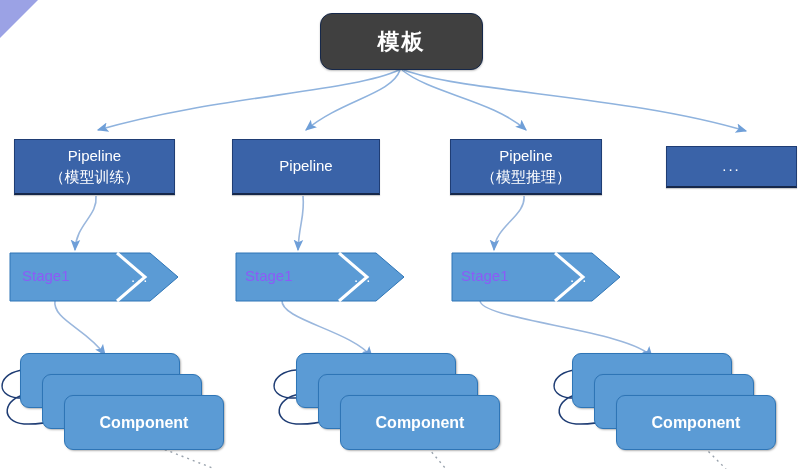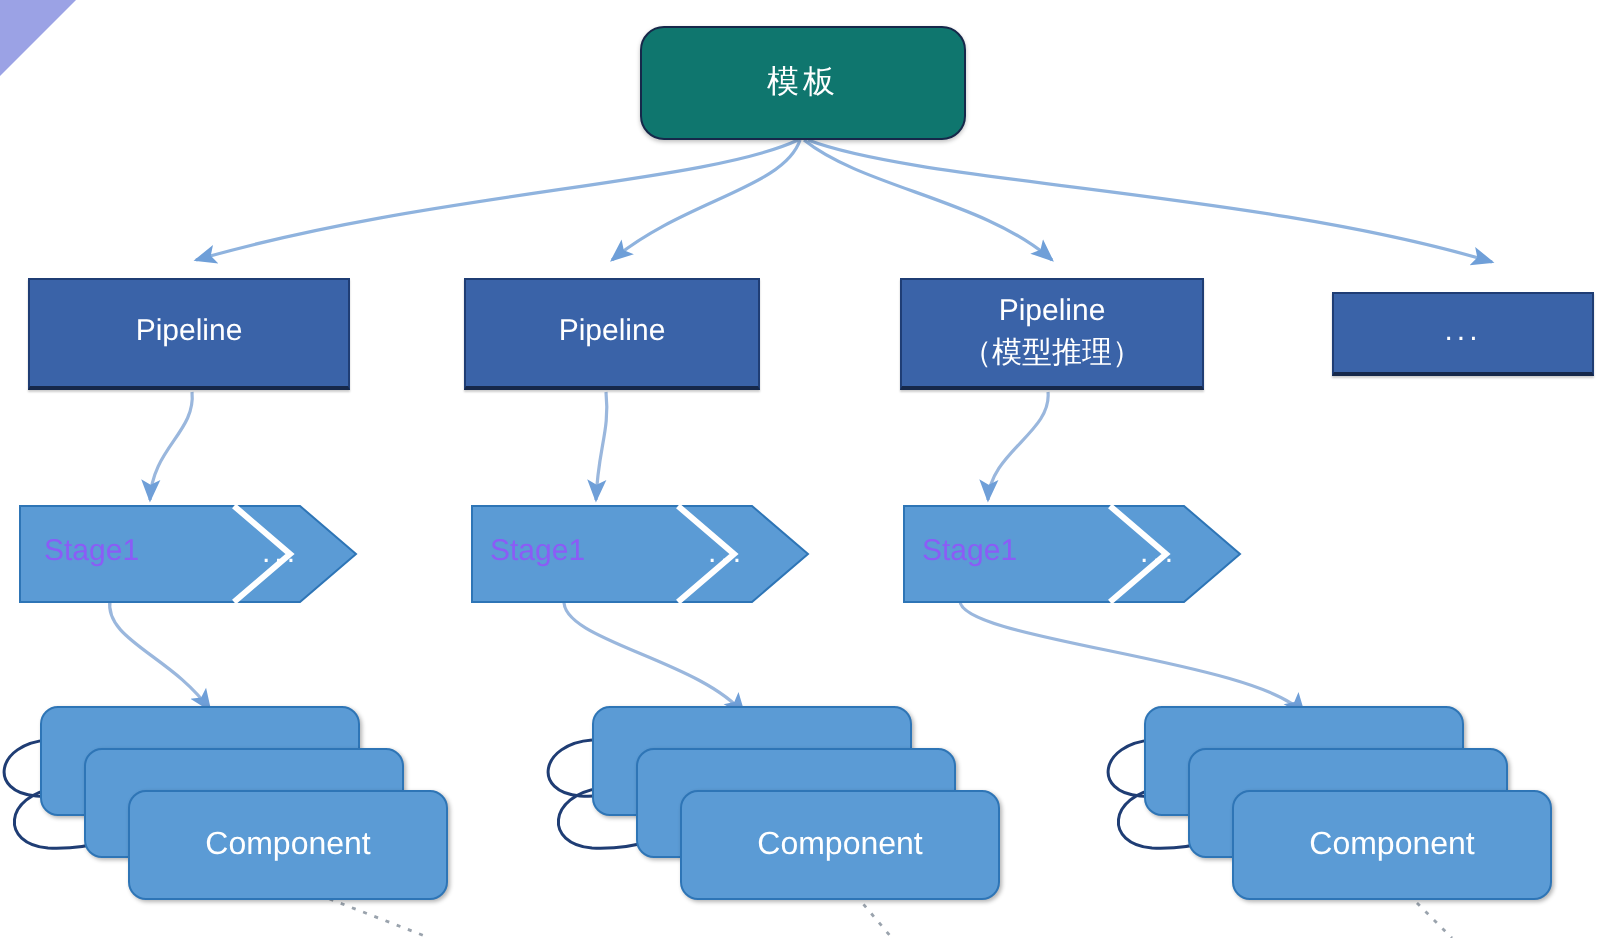--- a/index.html
+++ b/index.html
@@ -11,26 +11,27 @@
     position:relative;
   }
   #stage{position:absolute;left:0;top:0;width:803px;height:469px;overflow:hidden;}
   svg.layer{position:absolute;left:0;top:0;width:803px;height:469px;pointer-events:none;}
 
   .node{position:absolute;box-sizing:border-box;display:flex;align-items:center;
         justify-content:center;text-align:center;color:#ffffff;}
 
   
   .tpl{
-    background:#0f766e;
+    background:#404040;
     border:1px solid #16284a;
     border-radius:12px;
-    font-size:16px;
+    font-size:22px;
     letter-spacing:2px;
     box-shadow:0 1px 2px rgba(0,0,0,.25);
+    font-weight:bold;
   }
 
   
   .pipe{
     background:#3a63a8;
     border:1px solid #1f3d74;
     border-bottom:2px solid #16284a;
     font-size:15px;
     line-height:1.35;
     flex-direction:column;
@@ -44,21 +45,21 @@
   .comp{
     background:#5b9bd5;
     border:1px solid #2e75b6;
     border-radius:9px;
     font-size:16px;
     box-shadow:1px 1px 2px rgba(0,0,0,.30);
   }
   .comp.front{z-index:6;}
   .comp.mid{z-index:5;}
   .comp.back{z-index:4;}
-  .comp .lbl{color:#ffffff;}
+  .comp .lbl{color:#ffffff;font-weight:bold;}
 
   .chev-label{
     position:absolute;color:#8b5cf6;font-size:15px;
     pointer-events:none;white-space:nowrap;
   }
   .chev-dots{position:absolute;color:#ffffff;font-size:15px;letter-spacing:2px;}
 
   .corner-artifact{
     position:absolute;left:0;top:0;width:0;height:0;
     border-top:38px solid #8a92e0;
@@ -129,20 +130,21 @@
       <path d="M555,253 L583,277 L555,301" fill="none" stroke="#ffffff" stroke-width="3"></path>
     </g>
   </svg>
 
   <div class="node tpl" style="left:320px;top:13px;width:163px;height:57px;">
     <span>模板</span>
   </div>
 
   <div class="node pipe" style="left:14px;top:139px;width:161px;height:56px;">
     <span class="l1">Pipeline</span>
+    <span class="l2">（模型训练）</span>
   </div>
 
   <div class="node pipe" style="left:232px;top:139px;width:148px;height:56px;">
     <span class="l1">Pipeline</span>
   </div>
 
   <div class="node pipe" style="left:450px;top:139px;width:152px;height:56px;">
     <span class="l1">Pipeline</span>
     <span class="l2">（模型推理）</span>
   </div>

